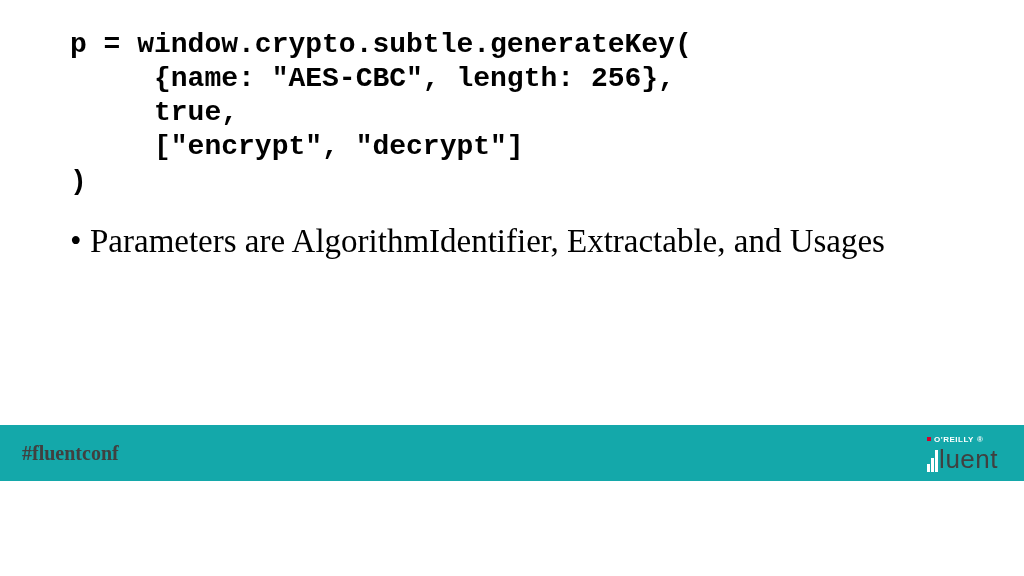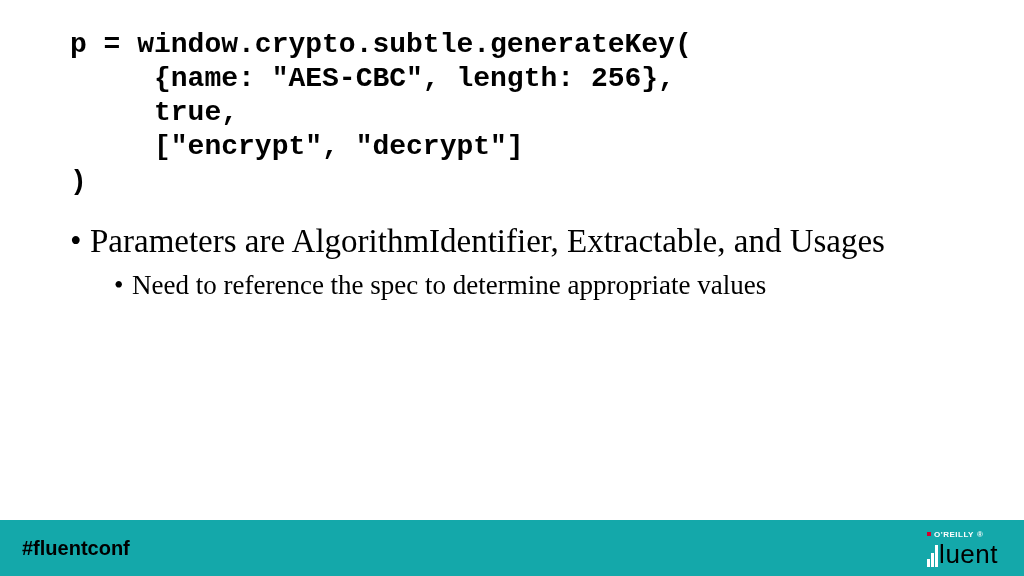--- a/index.html
+++ b/index.html
@@ -1,31 +1,31 @@
 <!DOCTYPE html>
 <html><head>
 <meta charset="utf-8">
 <style>
   * { margin: 0; padding: 0; box-sizing: border-box; }
   html, body { width: 1024px; height: 576px; overflow: hidden; background: #fff; font-family: "Helvetica Neue", Arial, sans-serif; }
-  .slide { width: 1024px; height: 576px; position: relative; }
+  .slide { width: 1024px; height: 481px; position: relative; }
   .content { padding: 28px 70px 0 70px; }
   .code-block { font-family: Consolas, "Courier New", monospace; font-weight: bold; font-size: 28px; line-height: 1.22; color: #000; white-space: pre; margin-bottom: 22px; }
   ul.top { list-style: none; font-family: Liberation Serif, serif; }
   ul.top > li { position: relative; padding-left: 20px; font-size: 33px; line-height: 1.22; color: #000; margin-bottom: 6px; }
   ul.top > li::before { content: "•"; position: absolute; left: 0; top: 0; font-size: 33px; }
   ul.sub { list-style: none; margin: 8px 0 10px 24px; }
   ul.sub > li { position: relative; padding-left: 18px; font-size: 27px; line-height: 1.25; color: #000; }
   ul.sub > li::before { content: "•"; position: absolute; left: 0; top: 0; font-size: 27px; }
   .footer { position: absolute; left: 0; bottom: 0; width: 1024px; height: 56px; background: #14a8aa; display: flex; align-items: center; justify-content: space-between; padding: 0 22px 0 22px; }
-  .hashtag { color: #000000; font-size: 20px; font-weight: bold; }
+  .hashtag { color: #404040; font-size: 20px; font-weight: bold; font-family: Liberation Serif, serif; }
   .logo-wrap { display: flex; flex-direction: column; align-items: flex-start; gap: 2px; padding-right: 4px; }
   .oreilly { color: #fff; font-size: 8px; letter-spacing: 0.5px; font-weight: bold; display: flex; align-items: center; gap: 3px; }
   .oreilly .dot { width: 4px; height: 4px; background: #d3002d; border-radius: 0; display: inline-block; }
-  .fluent-logo { color: #000000; font-size: 26px; font-weight: 300; letter-spacing: 0.5px; line-height: 1; display: flex; align-items: flex-end; }
+  .fluent-logo { color: #404040; font-size: 26px; font-weight: 300; letter-spacing: 0.5px; line-height: 1; display: flex; align-items: flex-end; }
   .fluent-logo .bars { display: inline-flex; align-items: flex-end; gap: 1px; margin-right: 1px; height: 22px; }
   .fluent-logo .bars span { display: inline-block; width: 3px; background: #fff; }
   .fluent-logo .bars span:nth-child(1){ height: 8px; }
   .fluent-logo .bars span:nth-child(2){ height: 14px; }
   .fluent-logo .bars span:nth-child(3){ height: 22px; }
 </style>
 </head>
 <body>
 
 <div class="slide">
@@ -33,25 +33,20 @@
 
     <div class="code-block">p = window.crypto.subtle.generateKey(
      {name: "AES-CBC", length: 256},
      true,
      ["encrypt", "decrypt"]
 )</div>
 
     <ul class="top">
       <li>
         <span>Parameters are AlgorithmIdentifier, Extractable, and Usages</span>
-        <ul class="sub">
-          <li>
-            <span>Need to reference the spec to determine appropriate values</span>
-          </li>
-        </ul>
       </li>
     </ul>
 
   </div>
 
   <div class="footer">
     <div class="hashtag">#fluentconf</div>
     <div class="logo-wrap">
       <div class="oreilly">
         <span class="dot"></span>

